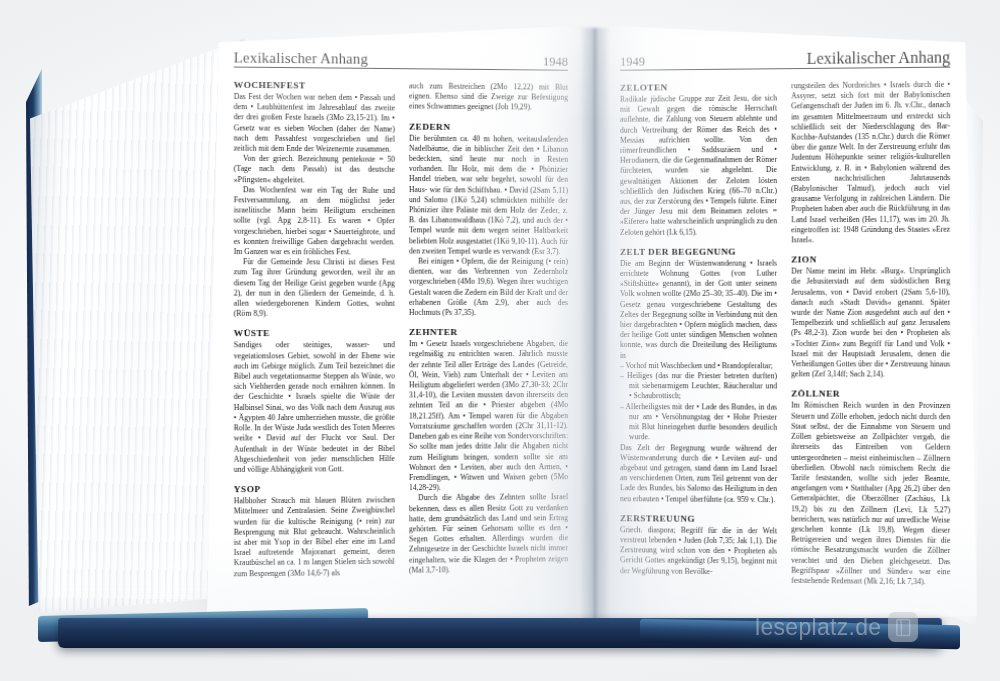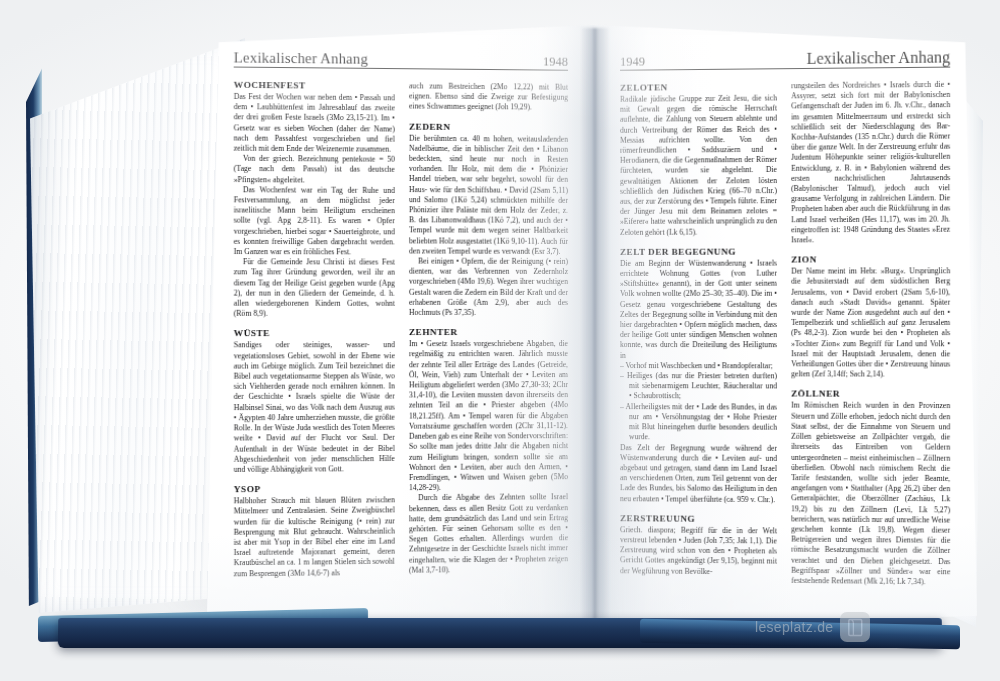--- a/index.html
+++ b/index.html
@@ -140,21 +140,21 @@
   .sheen{
     position:absolute;left:0;top:0;width:100%;height:100%;pointer-events:none;
     background:linear-gradient(178deg, rgba(255,255,255,.55) 0%, rgba(255,255,255,0) 18%, rgba(255,255,255,0) 82%, rgba(236,240,244,.5) 100%);
   }
 
   
   .watermark{
     position:absolute;left:755px;top:612px;display:flex;align-items:center;gap:7px;
     opacity:.55;
   }
-  .wm-text{font-family:"Liberation Sans", sans-serif;font-size:14px;color:#c3c8cc;letter-spacing:.3px;}
+  .wm-text{font-family:"Liberation Sans", sans-serif;font-size:23px;color:#c3c8cc;letter-spacing:.3px;}
   .wm-logo{
     width:30px;height:30px;border-radius:7px;background:#c3c8cc;
     display:flex;align-items:center;justify-content:center;
   }
   .wm-logo svg{display:block;}
 </style>
 </head>
 <body>
 
 <div class="stage">

